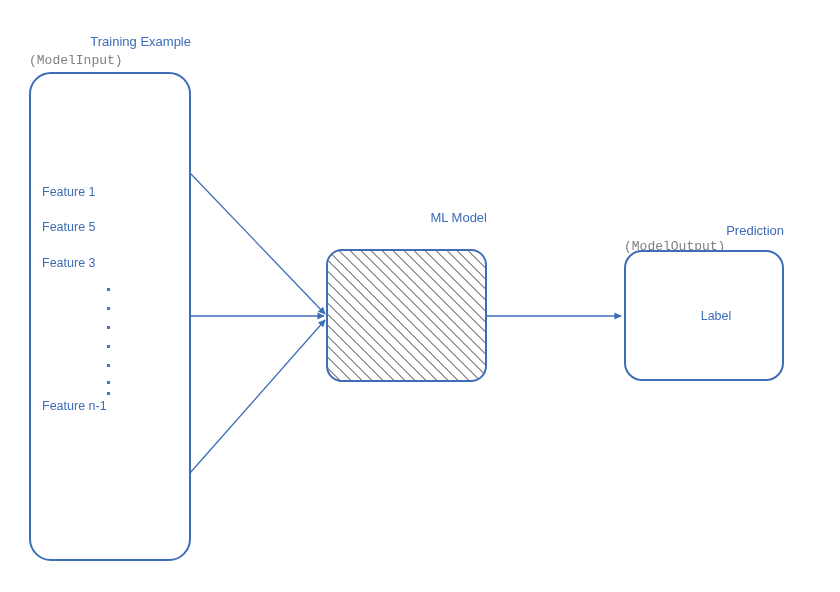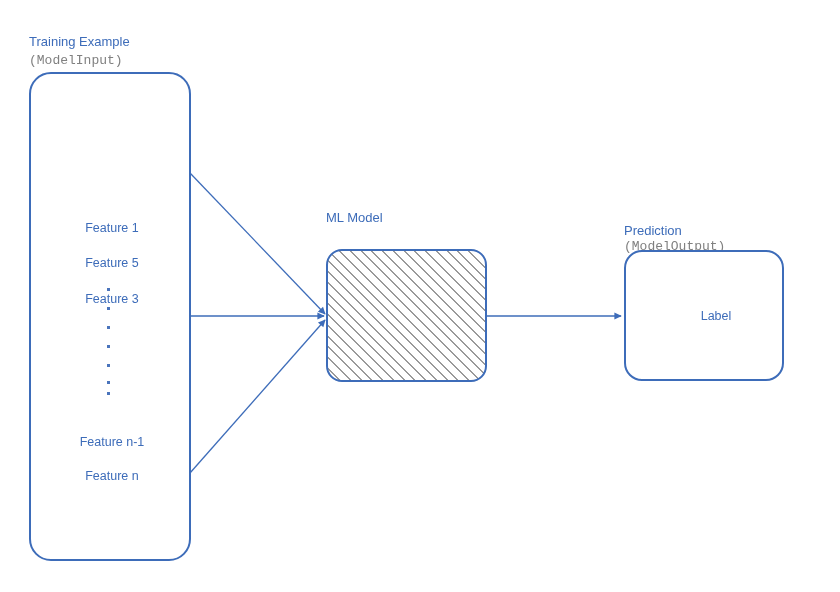--- a/index.html
+++ b/index.html
@@ -14,21 +14,21 @@
     position: relative;
     width: 840px;
     height: 592px;
     background: #ffffff;
     overflow: hidden;
   }
 
   
   .cap {
     position: absolute;
-    text-align: left;
+    text-align: right;
     color: #3d6cb9;
     font-family: "Liberation Sans", sans-serif;
     font-size: 13px;
     line-height: 19px;
     white-space: nowrap;
   }
   .cap-sub {
     position: absolute;
     color: #808080;
     font-family: "Liberation Mono", monospace;
@@ -70,28 +70,27 @@
     left: 624px;
     top: 250px;
     width: 160px;
     height: 131px;
     border-radius: 18px;
   }
 
   
   .feature {
     position: absolute;
-    left: 31px;
+    left: 42px;
     width: 162px;
-    text-align: center;
+    text-align: left;
     color: #3d6cb9;
     font-family: "Liberation Sans", sans-serif;
     font-size: 12.5px;
     white-space: nowrap;
-    margin-top: 36px;
   }
   .dot {
     position: absolute;
     width: 3px;
     height: 3px;
     background: #4a74bc;
     left: 107px;
   }
 
   
@@ -130,21 +129,20 @@
 
   <div class="dot" style="top:288px;"></div>
   <div class="dot" style="top:307px;"></div>
   <div class="dot" style="top:326px;"></div>
   <div class="dot" style="top:345px;"></div>
   <div class="dot" style="top:364px;"></div>
   <div class="dot" style="top:381px;"></div>
   <div class="dot" style="top:392px;"></div>
 
   <div class="feature" style="top:399px;">Feature n-1</div>
-  <div class="feature" style="top:433px;">Feature n</div>
 
   <div class="cap" style="left:326px; top:208px; width:161px;">ML Model</div>
 
   <div class="box" id="model-box"></div>
 
   <div class="cap" style="left:624px; top:195px; width:160px;margin-top:26px;">Prediction</div>
   <div class="cap-sub" style="left:624px; top:206px; width:160px;margin-top:31px;">(ModelOutput)</div>
 
   <div class="box" id="prediction-box"></div>
 

